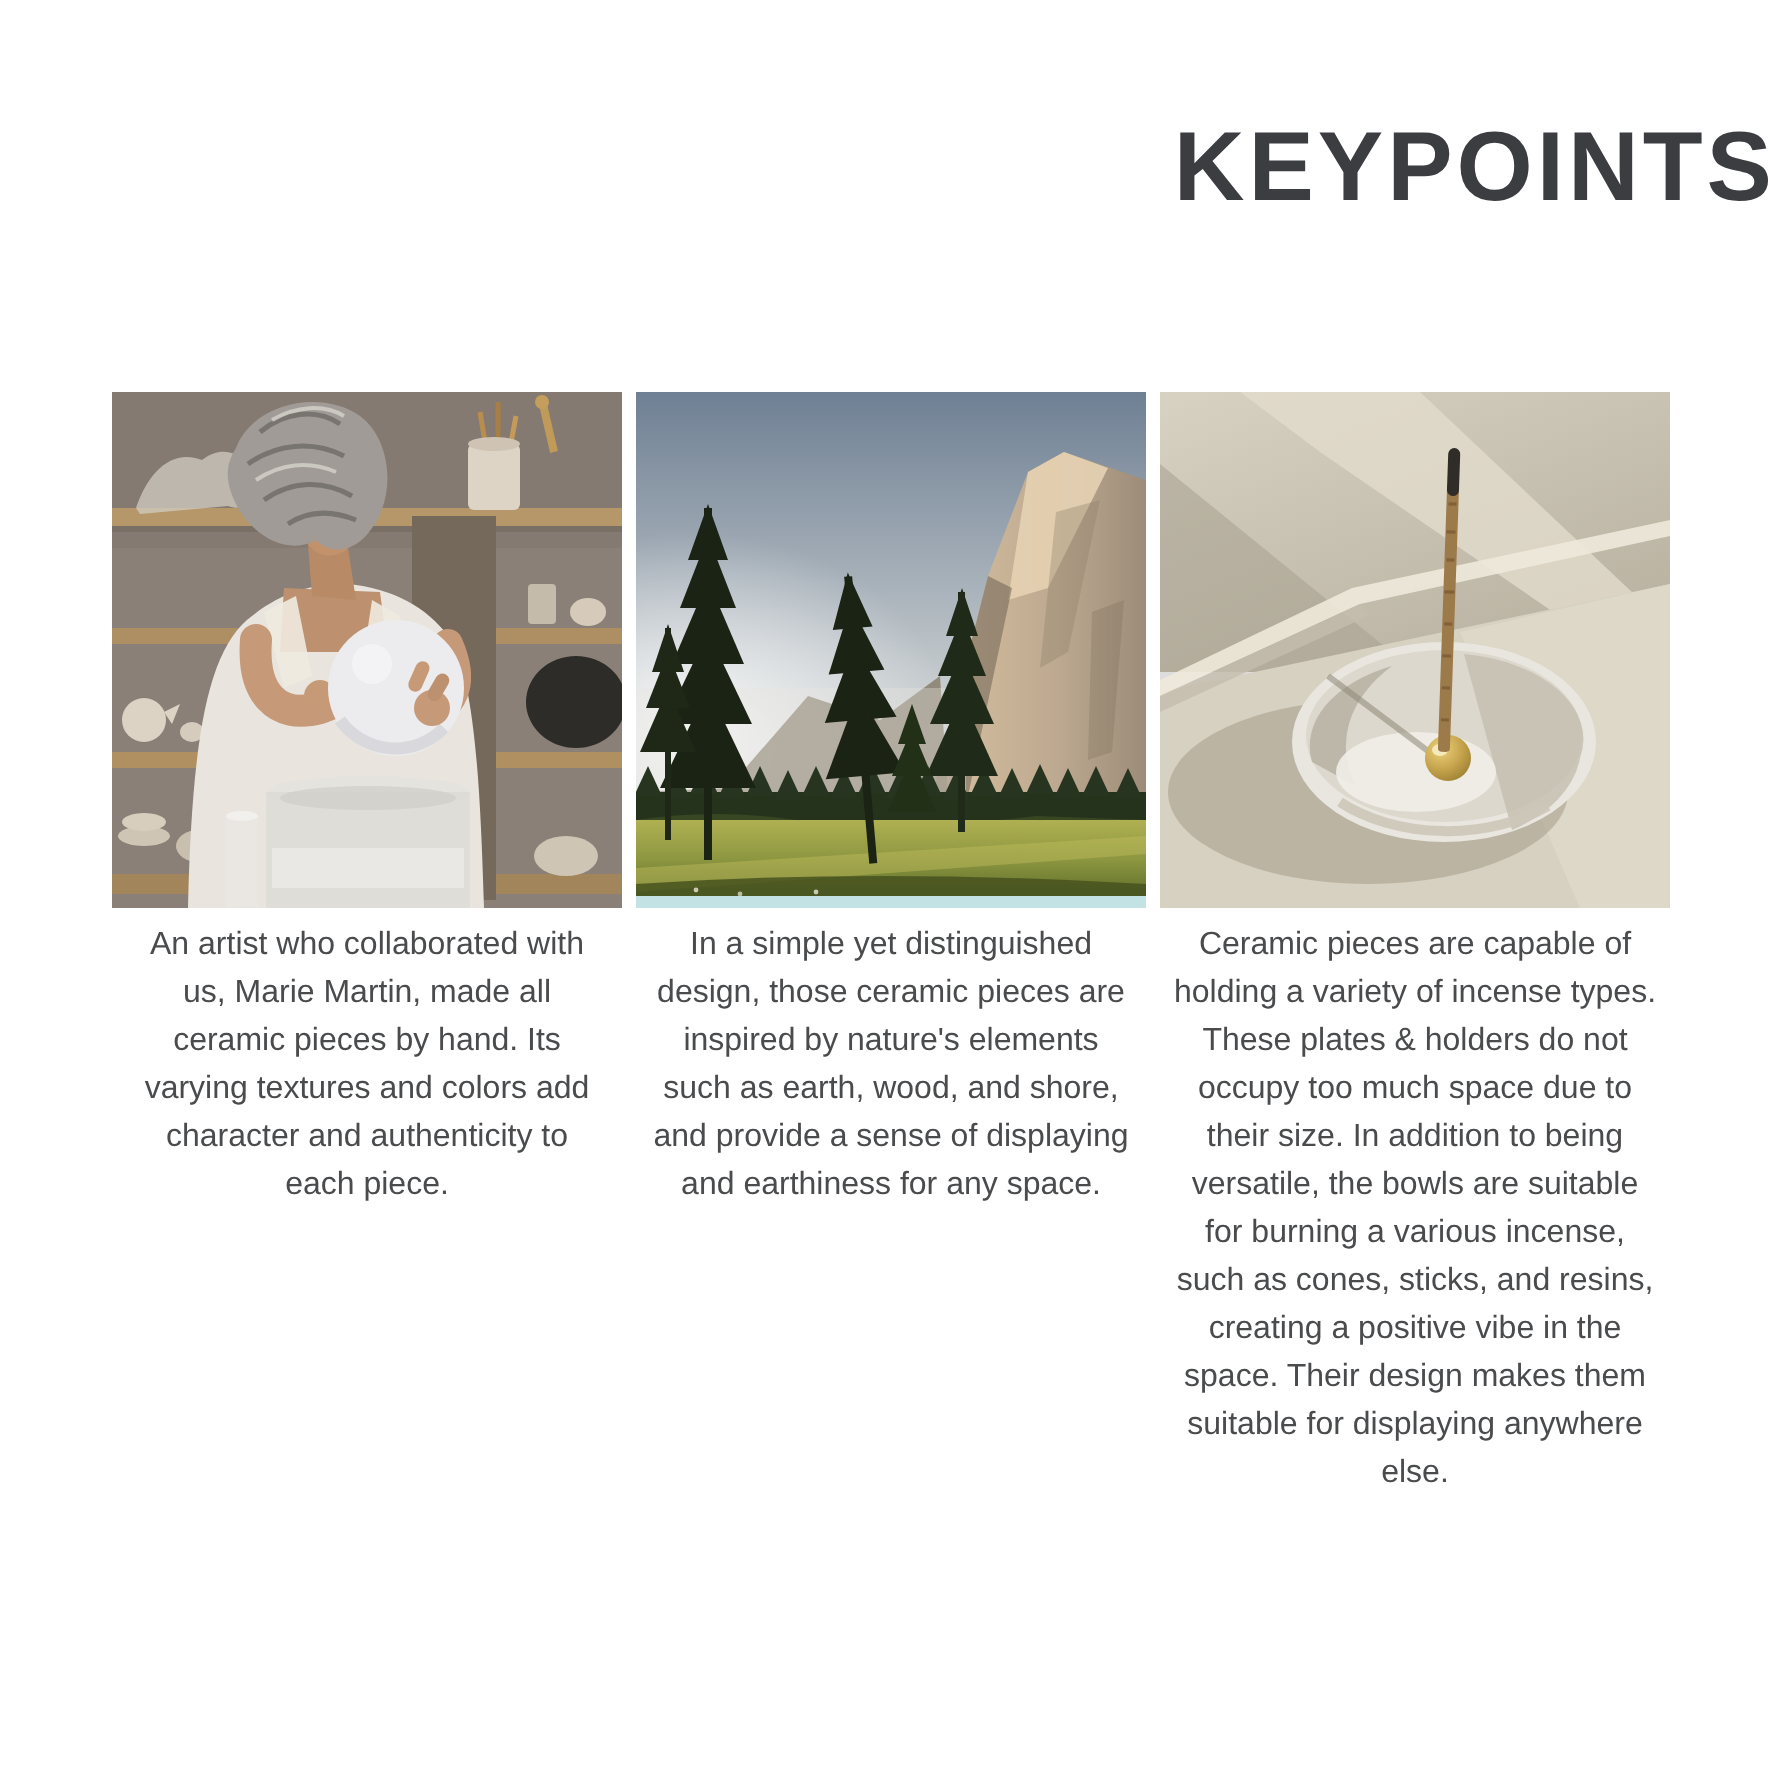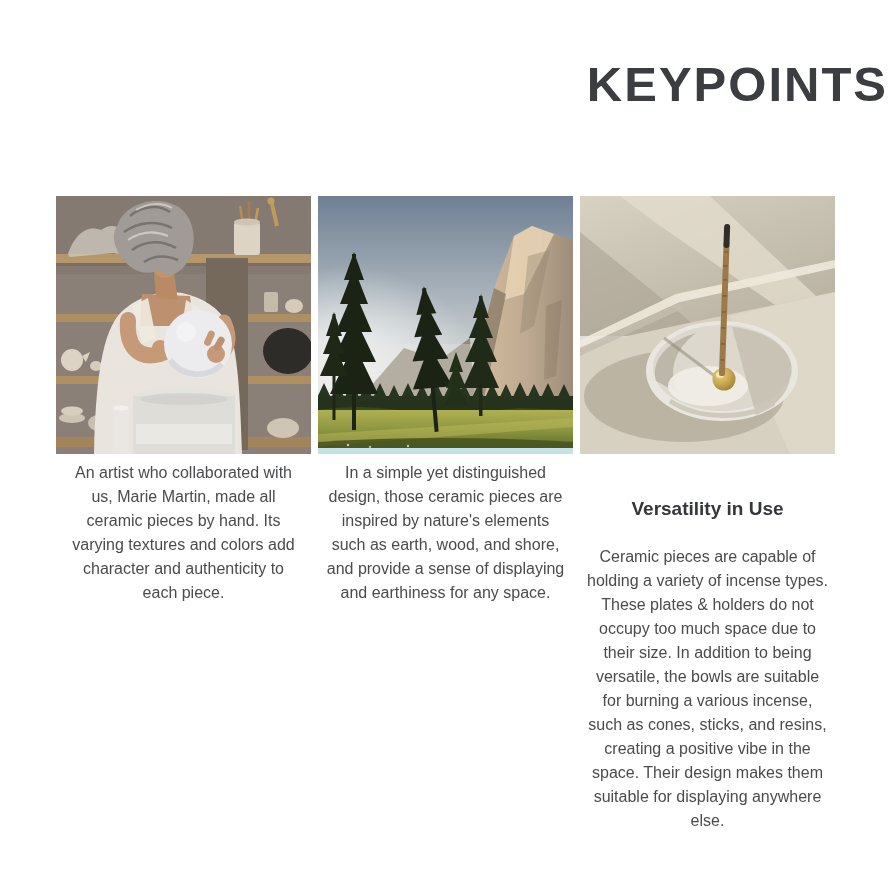--- a/index.html
+++ b/index.html
@@ -274,18 +274,17 @@
           <circle cx="144" cy="183" r="11.5" fill="url(#gold)"></circle>
           <ellipse cx="140" cy="179" rx="4" ry="3" fill="#f7ecc4" opacity="0.9"></ellipse>
 
           <g transform="rotate(2 145 120)">
             <rect x="141" y="46" width="6" height="134" rx="2" fill="#9c7a4a"></rect>
             <path d="M142,56 h4 M141.5,70 h4.5 M142,84 h4 M141.5,100 h5 M142,116 h4 M141.5,132 h4.5 M142,148 h4 M142,164 h4" stroke="#7c5c34" stroke-width="1.6" opacity="0.8"></path>
             <rect x="141" y="28" width="6" height="24" rx="3" fill="#302c27"></rect>
           </g>
         </svg>
       </div>
-      <h2 class="card-heading">Versatility in Use</h2>
       <p class="card-body">Ceramic pieces are capable of holding a variety of incense types. These plates &amp; holders do not occupy too much space due to their size. In addition to being versatile, the bowls are suitable for burning a various incense, such as cones, sticks, and resins, creating a positive vibe in the space. Their design makes them suitable for displaying anywhere else.</p>
     </div>
 
   </div>
 </div>
 
 </body></html>

